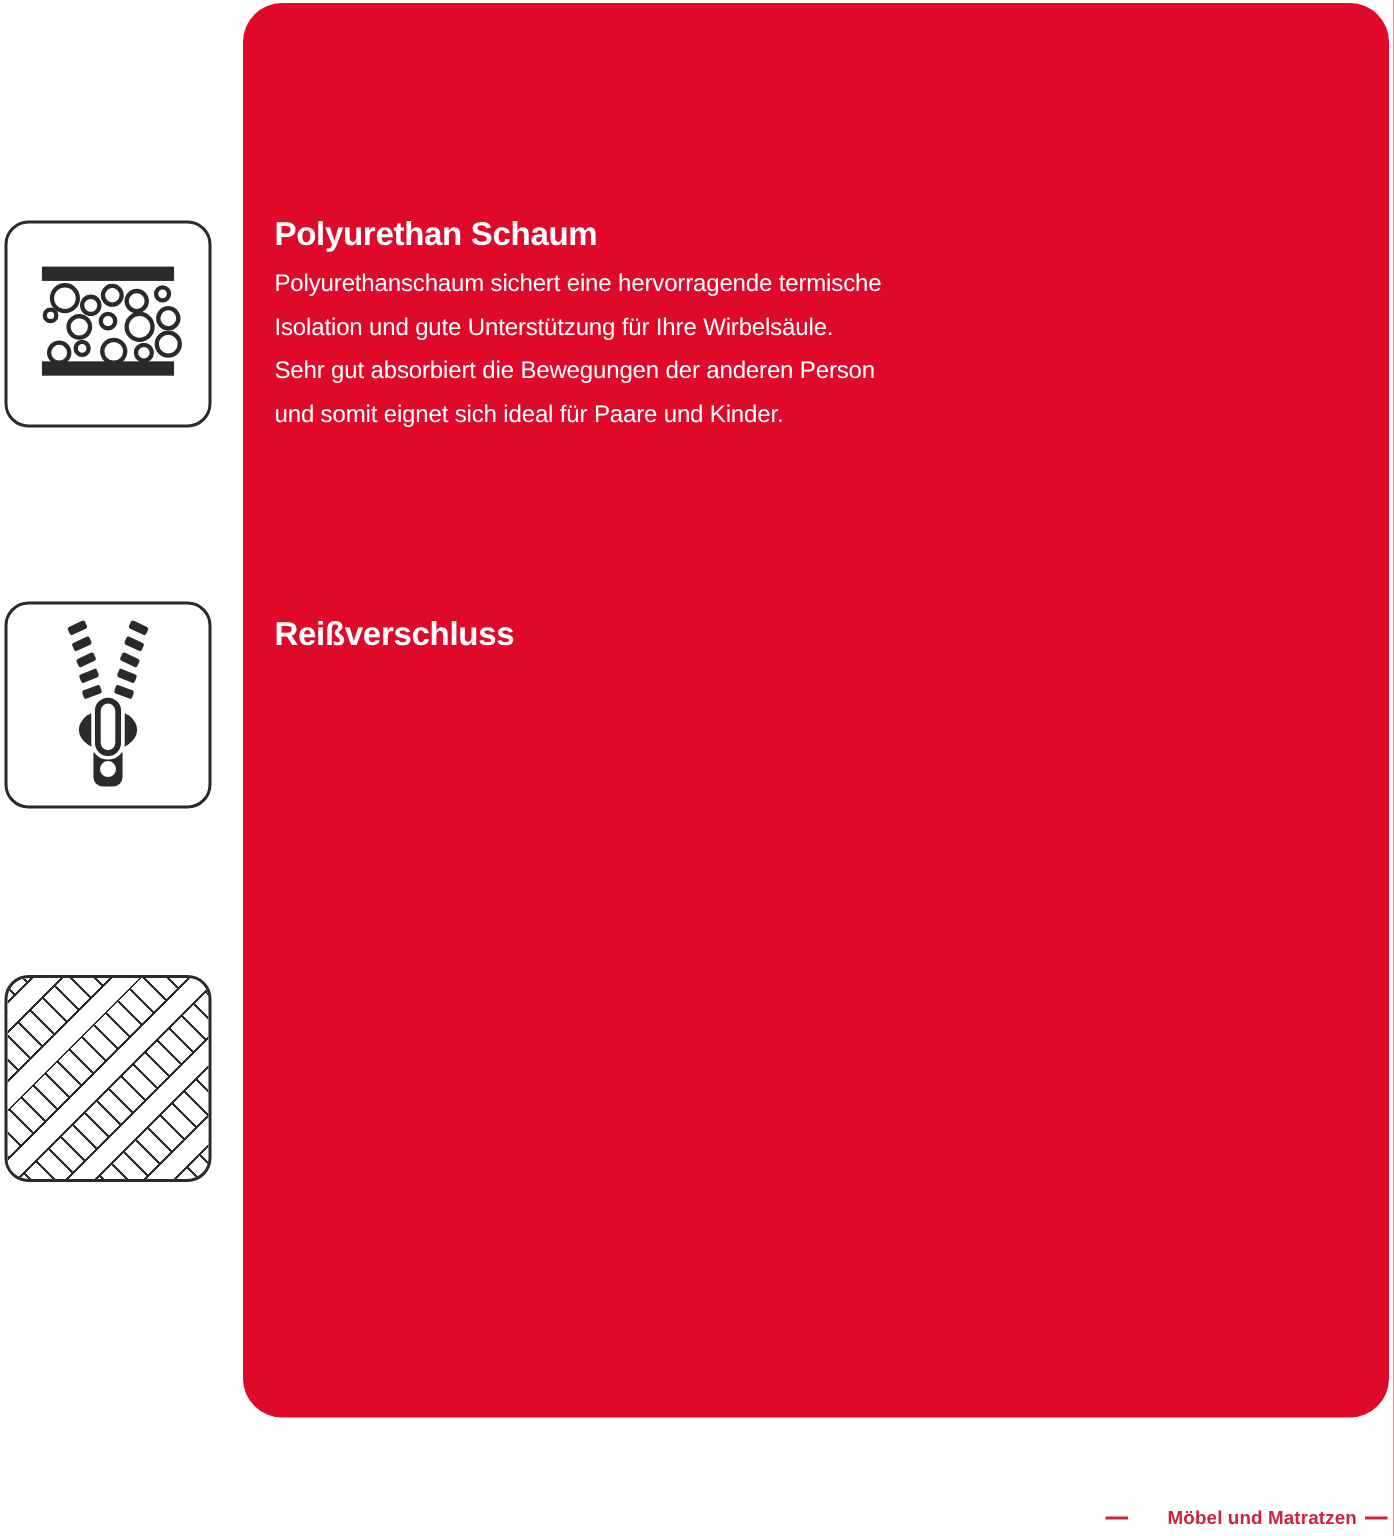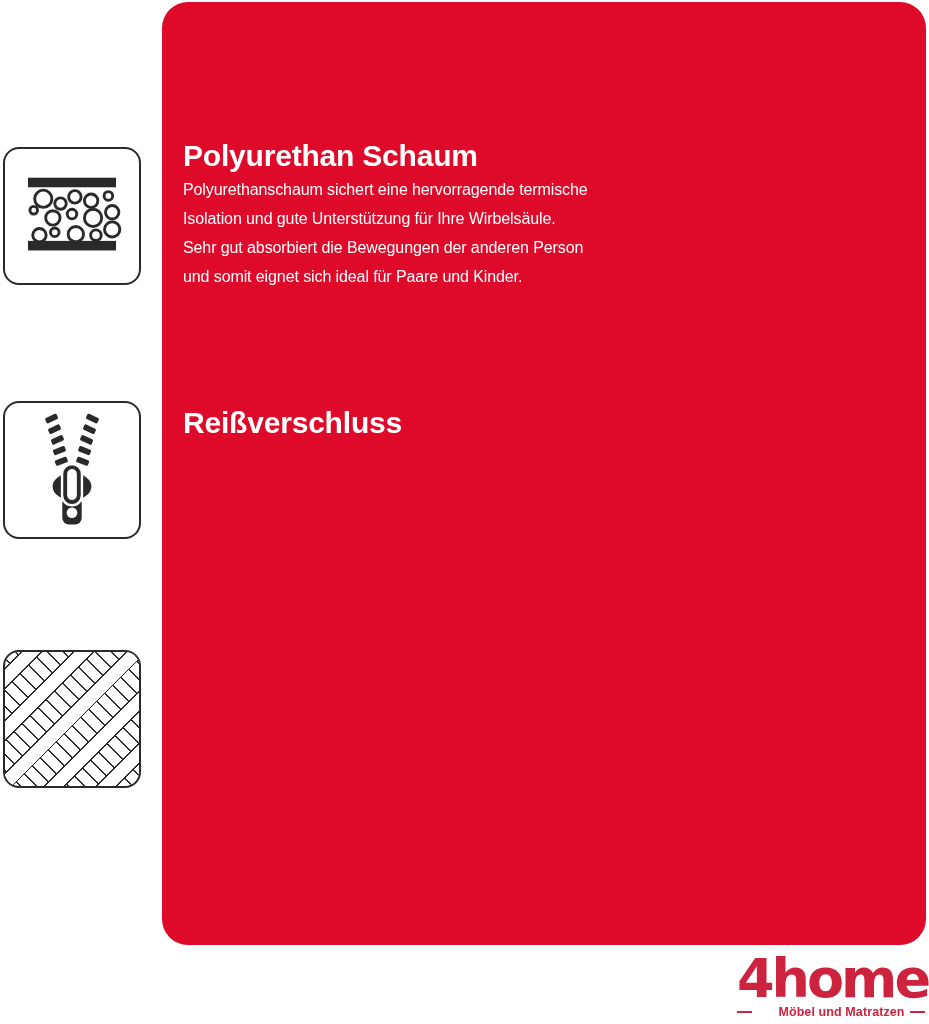--- a/index.html
+++ b/index.html
@@ -27,21 +27,21 @@
       repeating-linear-gradient(135deg, transparent 0 11px, #2a2a2a 11px 12.4px, #ffffff 12.4px 25px, #2a2a2a 25px 26.4px, transparent 26.4px 37px),
       repeating-linear-gradient(45deg, transparent 0 10px, #2a2a2a 10px 11.4px);
   }
   .section{
     position:absolute;left:183px;width:740px;color:#ffffff;
   }
   .section.s1{top:139px;}
   .section.s2{top:406px;}
   .section.s3{top:646px;}
   .section h2{
-    margin:0 0 3px 0;font-size:30px;line-height:33px;font-weight:700;
+    margin:0 0 3px 0;font-size:22px;line-height:33px;font-weight:700;
     letter-spacing:-0.2px;
   }
   .section .body{
     font-size:16px;line-height:29px;white-space:pre;letter-spacing:-0.1px;
   }
   .logo{
     position:absolute;right:4px;bottom:5px;width:188px;text-align:center;
     color:#CE233E;
   }
   .logo .brand{
@@ -120,19 +120,18 @@
 </div>
 
 <div class="section s2">
   <h2>Reißverschluss</h2>
 </div>
 
 <div class="section s3">
 </div>
 
 <div class="logo">
-  <div class="brand">4home</div>
   <div class="tagline-row">
     <span class="dash"></span>
     <span class="tagline">Möbel und Matratzen</span>
     <span class="dash"></span>
   </div>
 </div>
 
 </body></html>

